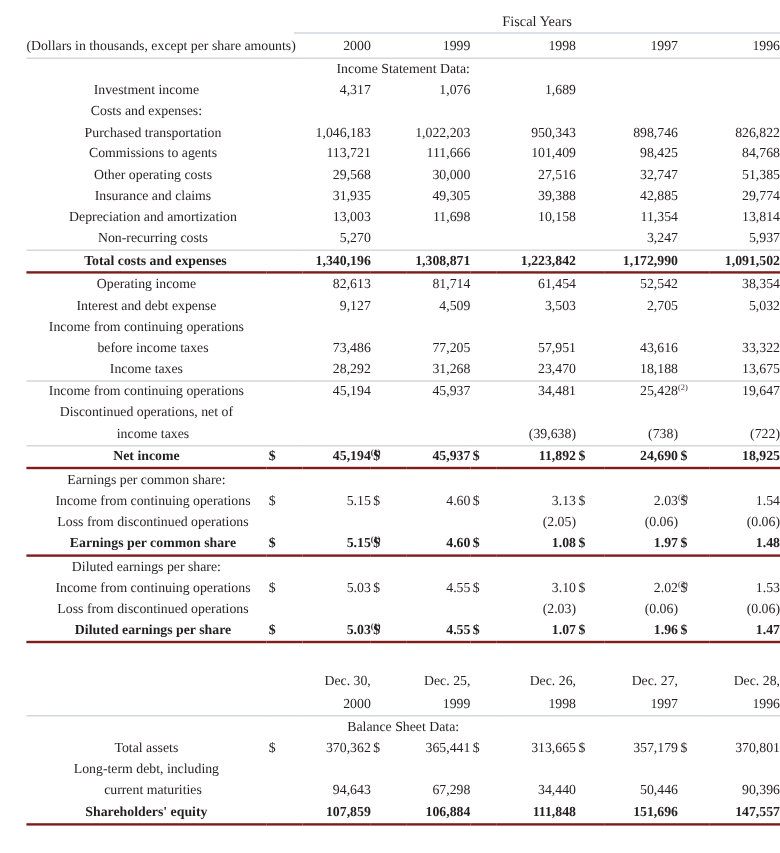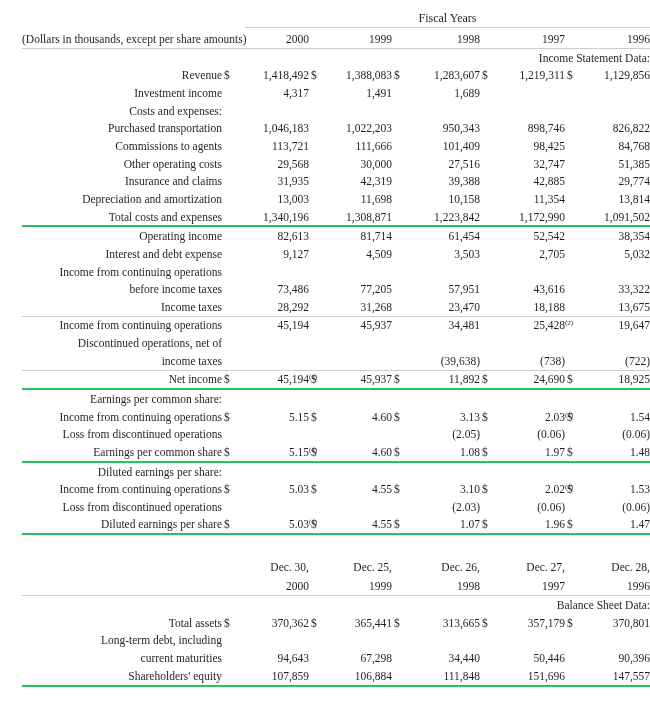--- a/index.html
+++ b/index.html
@@ -18,27 +18,27 @@
     border-top: 1px solid #c7cdd6;
   }
   table {
     position: absolute; left: 22px; top: 29px;
     width: 628px; border-collapse: collapse; table-layout: fixed;
   }
   td {
     height: 17.65px; padding: 0; white-space: nowrap;
     vertical-align: middle; line-height: 14px;
   }
-  td.lbl { text-align: right; margin-left: 28px; }
+  td.lbl { text-align: center; margin-left: 28px; }
   td.ind1 { padding-left: 11px; }
   td.ind2 { padding-left: 15px; }
   td.cur { text-align: left; padding-left: 2px; }
   td.num { text-align: right; }
   tr.rule-bottom td { border-bottom: 1px solid #c7cdd6; }
-  tr.rule-bottom-thick td { border-bottom: 2px solid #22c55e; }
+  tr.rule-bottom-thick td { border-bottom: 2px solid #7f1d1d; font-weight: bold; }
   tr.header td { height: 19px; }
   sup { font-size: 7px; vertical-align: 4px; line-height: 0; }
   .sfx { display: inline-block; width: 0; overflow: visible; text-align: left; }
   tr.spacer td { height: 22px; }
   tr.bs-head td { height: 19px; }
 </style>
 </head>
 <body>
 
 <div class="fy-title">Fiscal Years</div>
@@ -69,38 +69,25 @@
         <td class="num">1998</td>
         <td></td>
         <td class="num">1997</td>
         <td></td>
         <td class="num">1996</td>
       </tr>
       <tr>
         <td class="lbl" colspan="11">Income Statement Data:</td>
       </tr>
       <tr class="">
-        <td class="lbl">Revenue</td>
-        <td class="cur">$</td>
-        <td class="num"><span>1,418,492</span></td>
-        <td class="cur">$</td>
-        <td class="num"><span>1,388,083</span></td>
-        <td class="cur">$</td>
-        <td class="num"><span>1,283,607</span></td>
-        <td class="cur">$</td>
-        <td class="num"><span>1,219,311</span></td>
-        <td class="cur">$</td>
-        <td class="num"><span>1,129,856</span></td>
-      </tr>
-      <tr class="">
         <td class="lbl">Investment income</td>
         <td class="cur"></td>
         <td class="num"><span>4,317</span></td>
         <td class="cur"></td>
-        <td class="num"><span>1,491</span></td>
+        <td class="num"><span>1,076</span></td>
         <td class="cur"></td>
         <td class="num"><span>1,689</span></td>
         <td class="cur"></td>
         <td class="num"><span></span></td>
         <td class="cur"></td>
         <td class="num"><span></span></td>
       </tr>
       <tr class="">
         <td class="lbl">Costs and expenses:</td>
         <td class="cur"></td>
@@ -151,40 +138,53 @@
         <td class="cur"></td>
         <td class="num"><span>32,747</span></td>
         <td class="cur"></td>
         <td class="num"><span>51,385</span></td>
       </tr>
       <tr class="">
         <td class="lbl ind1">Insurance and claims</td>
         <td class="cur"></td>
         <td class="num"><span>31,935</span></td>
         <td class="cur"></td>
-        <td class="num"><span>42,319</span></td>
+        <td class="num"><span>49,305</span></td>
         <td class="cur"></td>
         <td class="num"><span>39,388</span></td>
         <td class="cur"></td>
         <td class="num"><span>42,885</span></td>
         <td class="cur"></td>
         <td class="num"><span>29,774</span></td>
       </tr>
       <tr class="">
         <td class="lbl ind1">Depreciation and amortization</td>
         <td class="cur"></td>
         <td class="num"><span>13,003</span></td>
         <td class="cur"></td>
         <td class="num"><span>11,698</span></td>
         <td class="cur"></td>
         <td class="num"><span>10,158</span></td>
         <td class="cur"></td>
         <td class="num"><span>11,354</span></td>
         <td class="cur"></td>
         <td class="num"><span>13,814</span></td>
+      </tr>
+      <tr class="rule-bottom">
+        <td class="lbl ind1">Non-recurring costs</td>
+        <td class="cur"></td>
+        <td class="num"><span>5,270</span></td>
+        <td class="cur"></td>
+        <td class="num"><span></span></td>
+        <td class="cur"></td>
+        <td class="num"><span></span></td>
+        <td class="cur"></td>
+        <td class="num"><span>3,247</span></td>
+        <td class="cur"></td>
+        <td class="num"><span>5,937</span></td>
       </tr>
       <tr class="rule-bottom-thick">
         <td class="lbl ind2">Total costs and expenses</td>
         <td class="cur"></td>
         <td class="num"><span>1,340,196</span></td>
         <td class="cur"></td>
         <td class="num"><span>1,308,871</span></td>
         <td class="cur"></td>
         <td class="num"><span>1,223,842</span></td>
         <td class="cur"></td>

